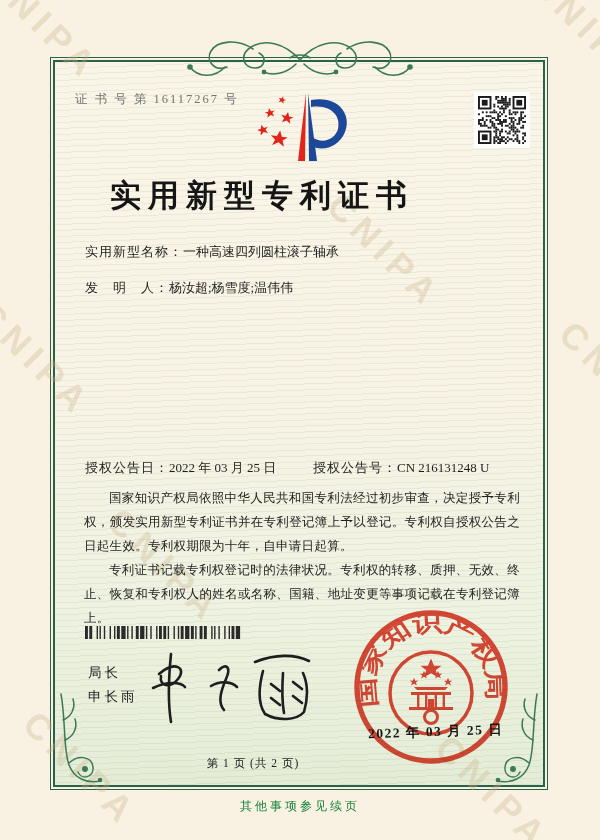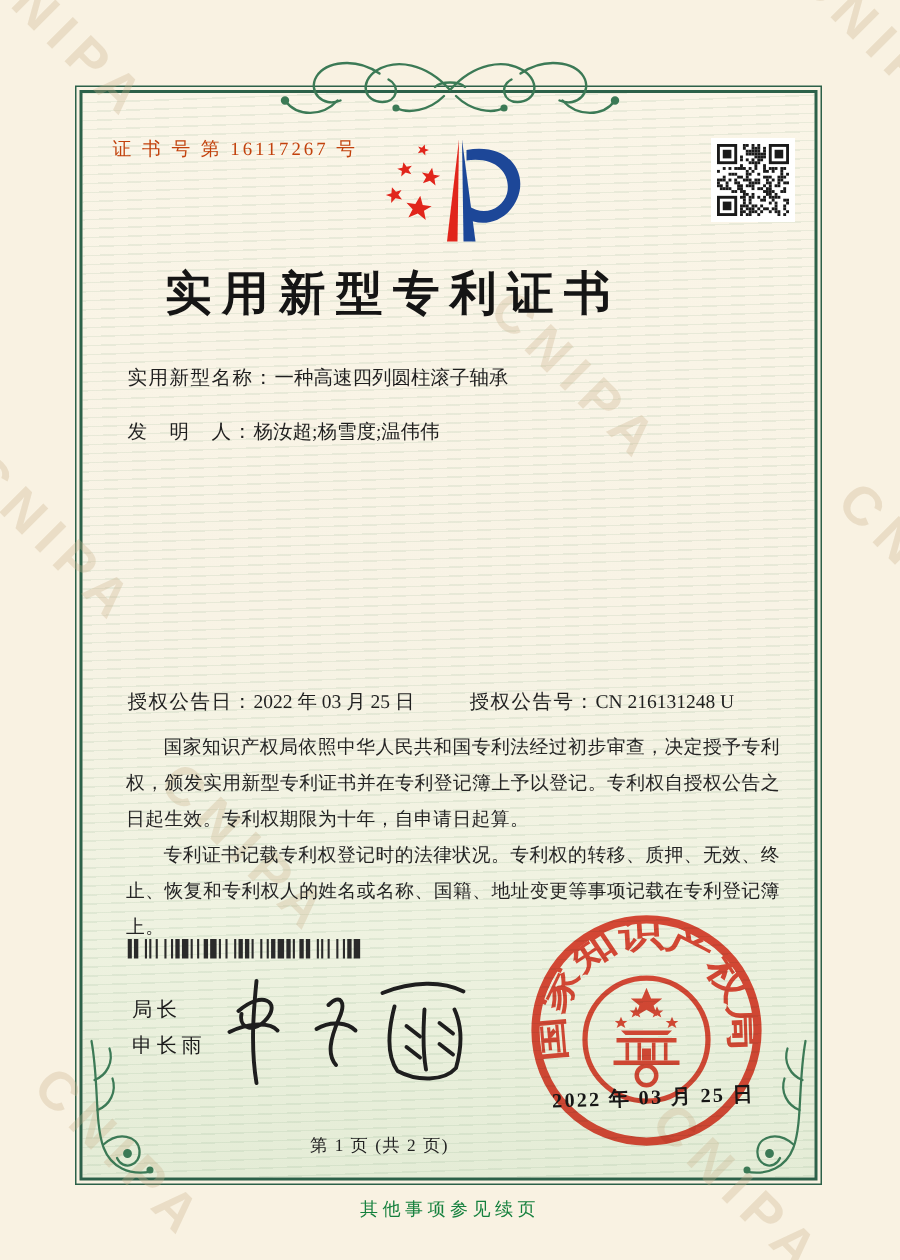--- a/index.html
+++ b/index.html
@@ -16,21 +16,21 @@
   .frame { position:absolute; left:50px; top:57px; width:498px; height:733px;
            border:1px solid #2c6149; z-index:1; }
   .frame-bg { position:absolute; inset:4px;
            background:linear-gradient(180deg,#faf5e7 0%,#f8f3e5 48%,#eef2e0 78%,#e4ecd6 100%); }
   .frame-bg::before { content:""; position:absolute; inset:0;
            background:repeating-linear-gradient(178deg, rgba(110,155,115,0.12) 0 1px, rgba(0,0,0,0) 1px 6px); }
   .frame-inner-line { position:absolute; inset:2px; border:2px solid #2c6149; }
 
   .z { position:absolute; z-index:3; }
 
-  .cert-no { left:75px; top:91px; font-size:12.5px; letter-spacing:2px; color:#c2410c; }
+  .cert-no { left:75px; top:91px; font-size:12.5px; letter-spacing:2px; color:#737373; }
 
   .title { left:0; top:175px; width:524px; text-align:center; font-size:31px; font-weight:bold;
            letter-spacing:7px; color:#151515; }
 
   .qr { left:474px; top:92px; width:56px; height:56px; background:#fff; padding:4px; }
 
   .field-row { left:85px; width:440px; font-size:13px; color:#1f1f1f; white-space:nowrap; }
   .field-row .lbl { letter-spacing:1px; }
   .grant-no-group { position:absolute; left:228px; top:0; }
 

